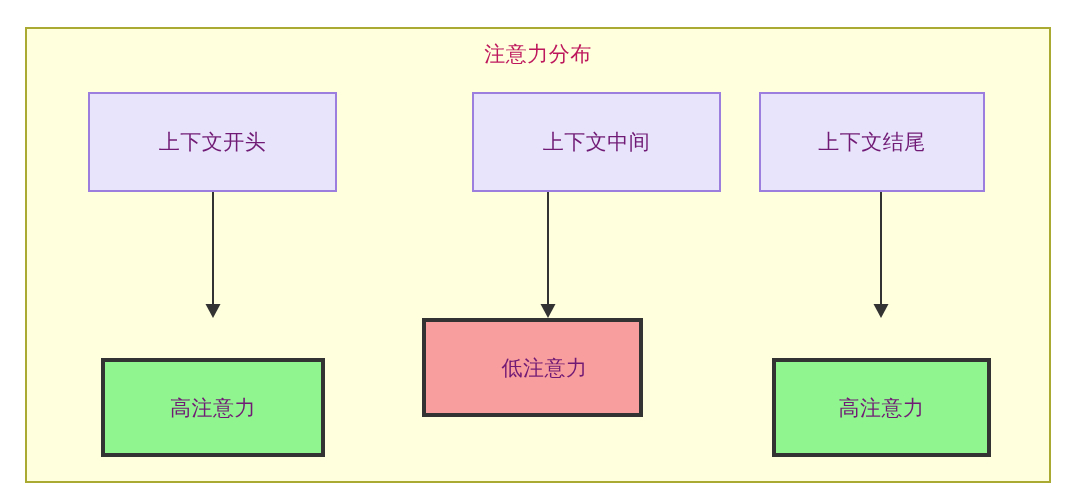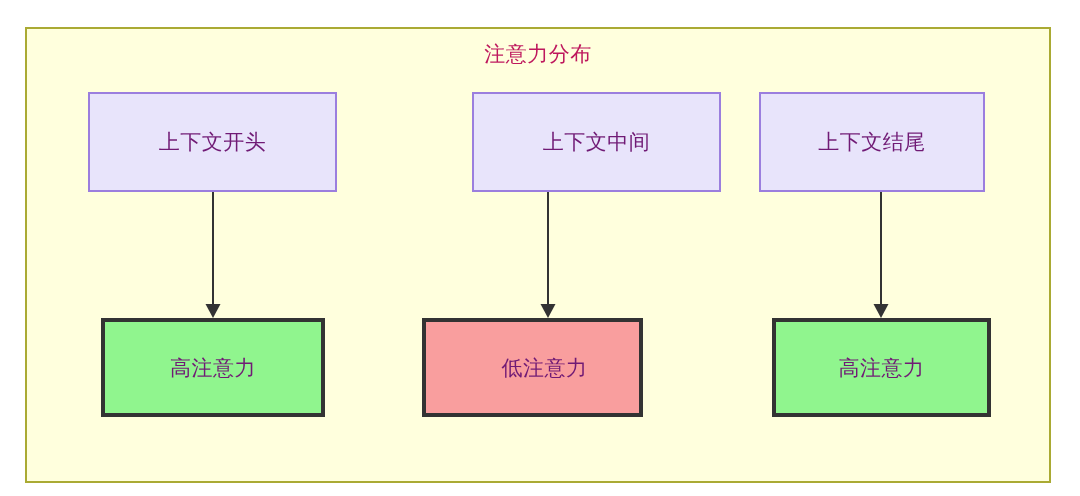--- a/index.html
+++ b/index.html
@@ -66,21 +66,21 @@
     font-size: 21px;
     letter-spacing: 0.5px;
   }
 
   .node-attention {
     border: 4px solid #333333;
     font-size: 21px;
     letter-spacing: 0.5px;
   }
 
-  .fill-green { background: #90f58e; }
+  .fill-green { background: #90f58e; margin-top: 40px; }
   .fill-red   { background: #f99e9e; }
 
   
   #arrows {
     position: absolute;
     left: 0; top: 0;
     width: 1080px;
     height: 496px;
     pointer-events: none;
   }

